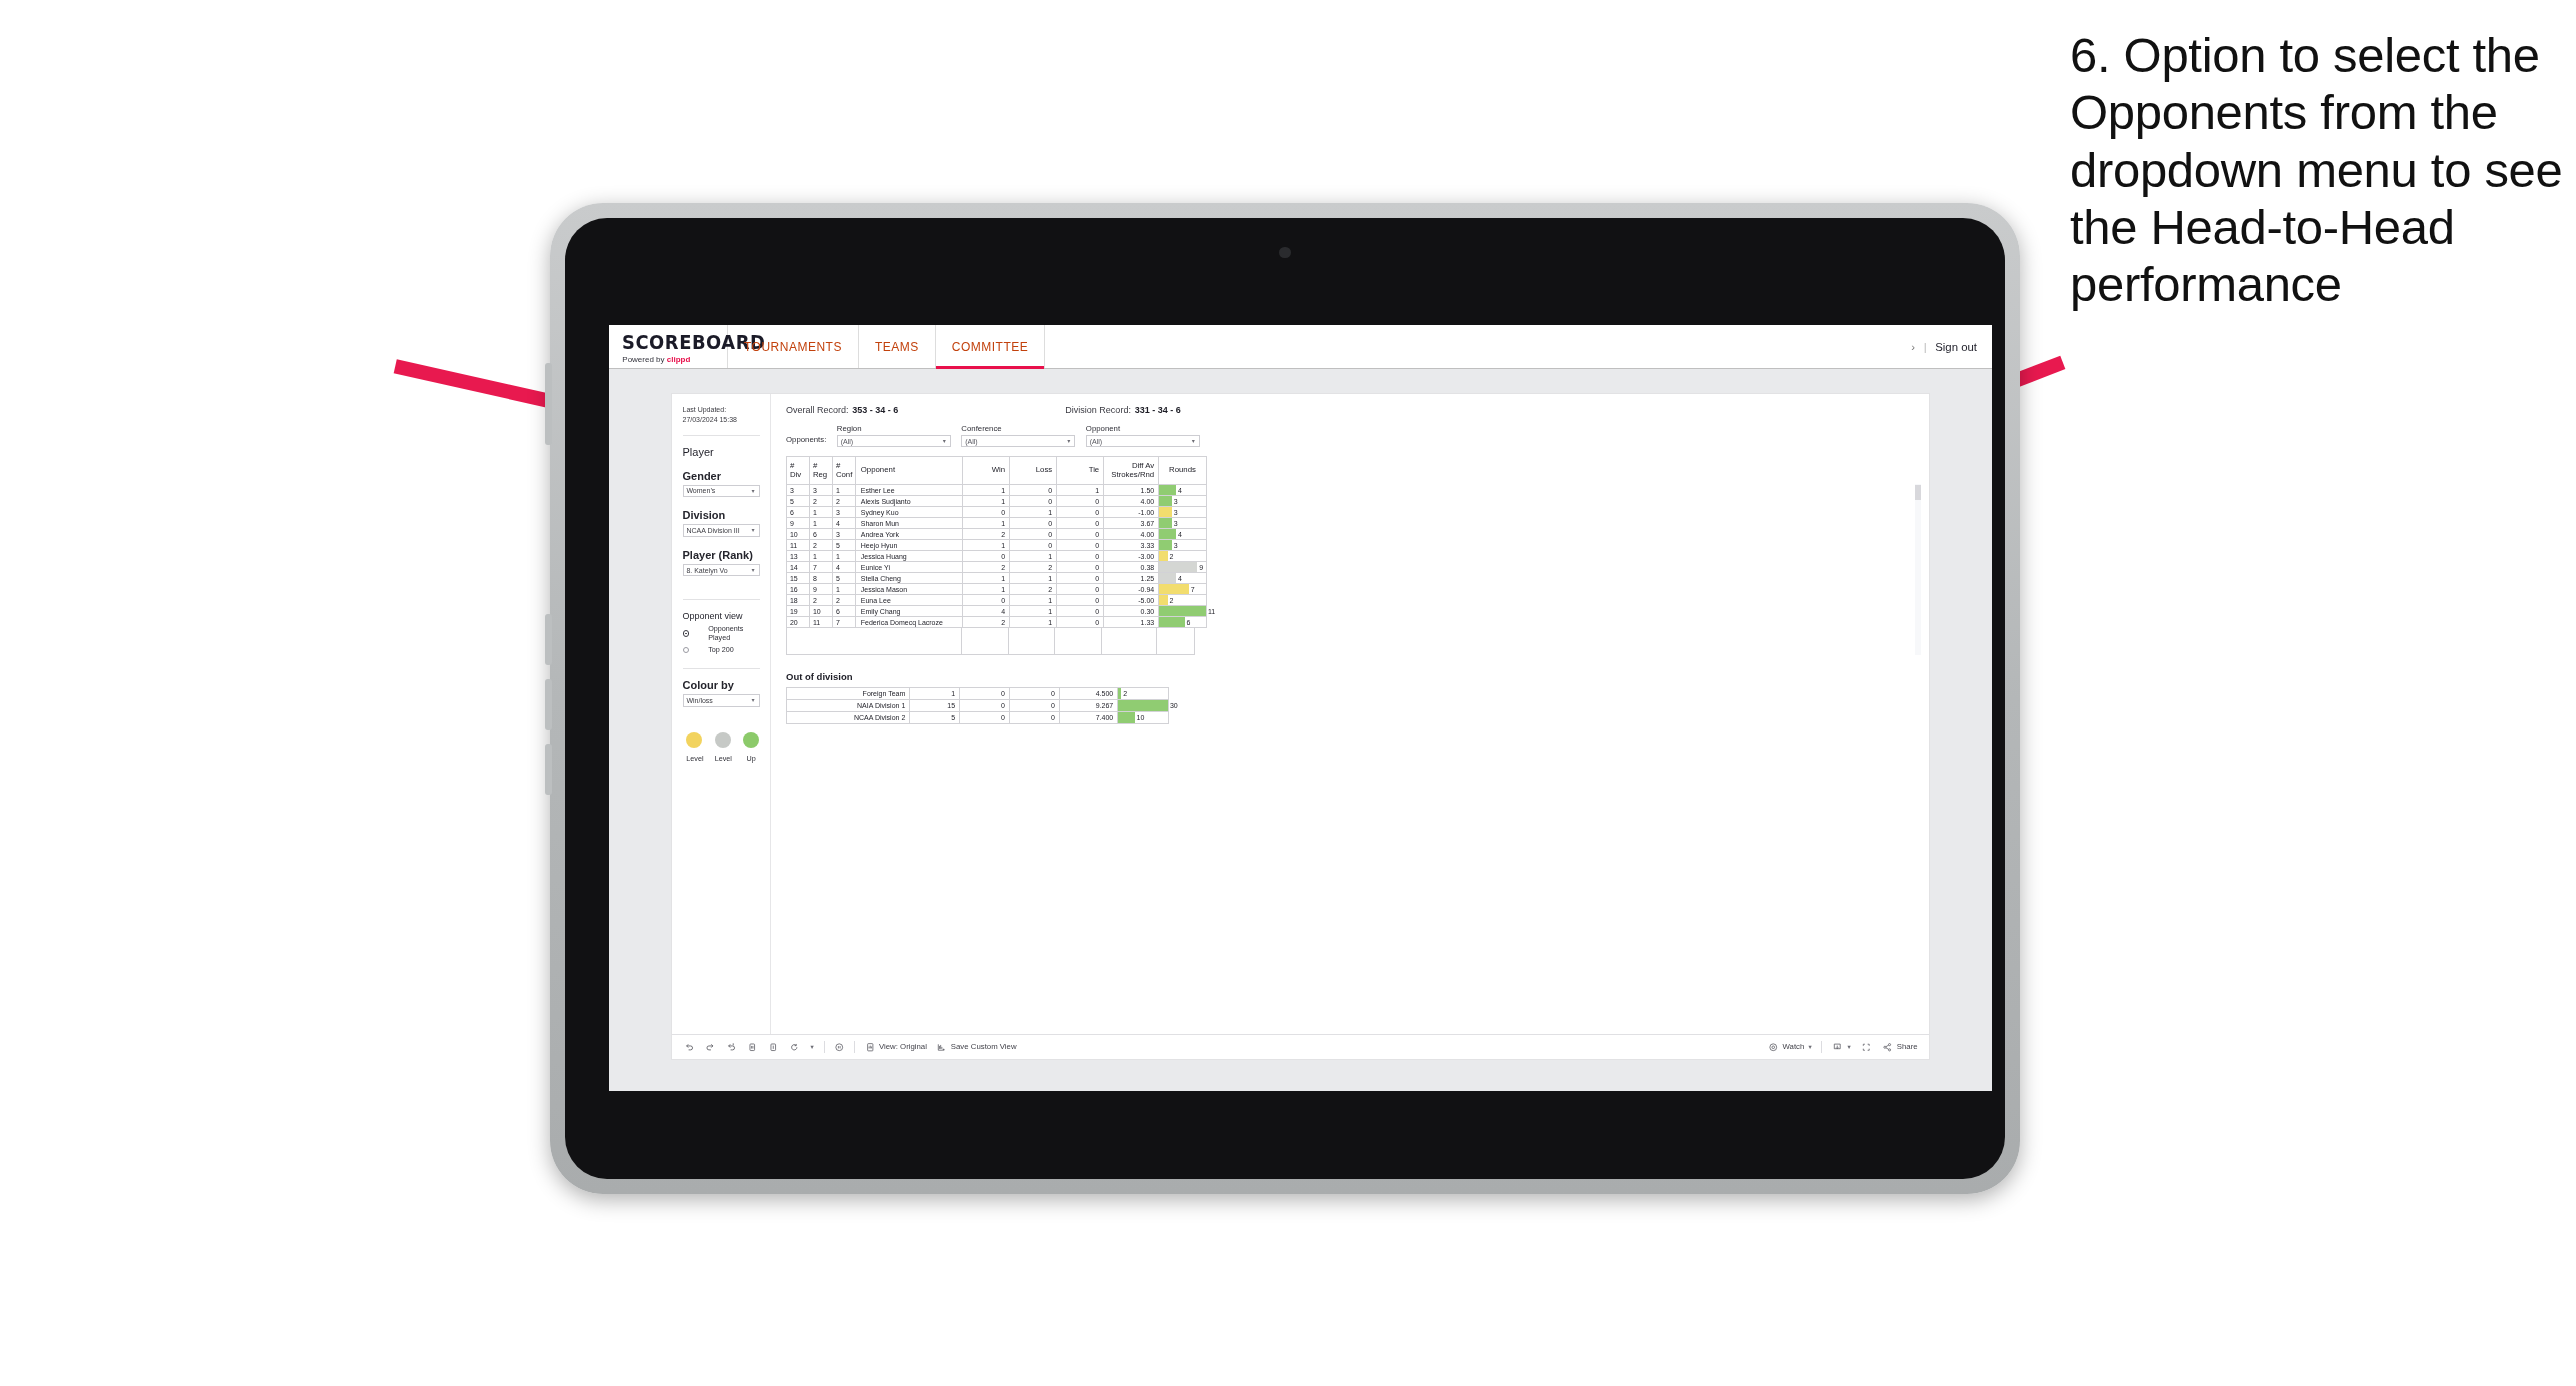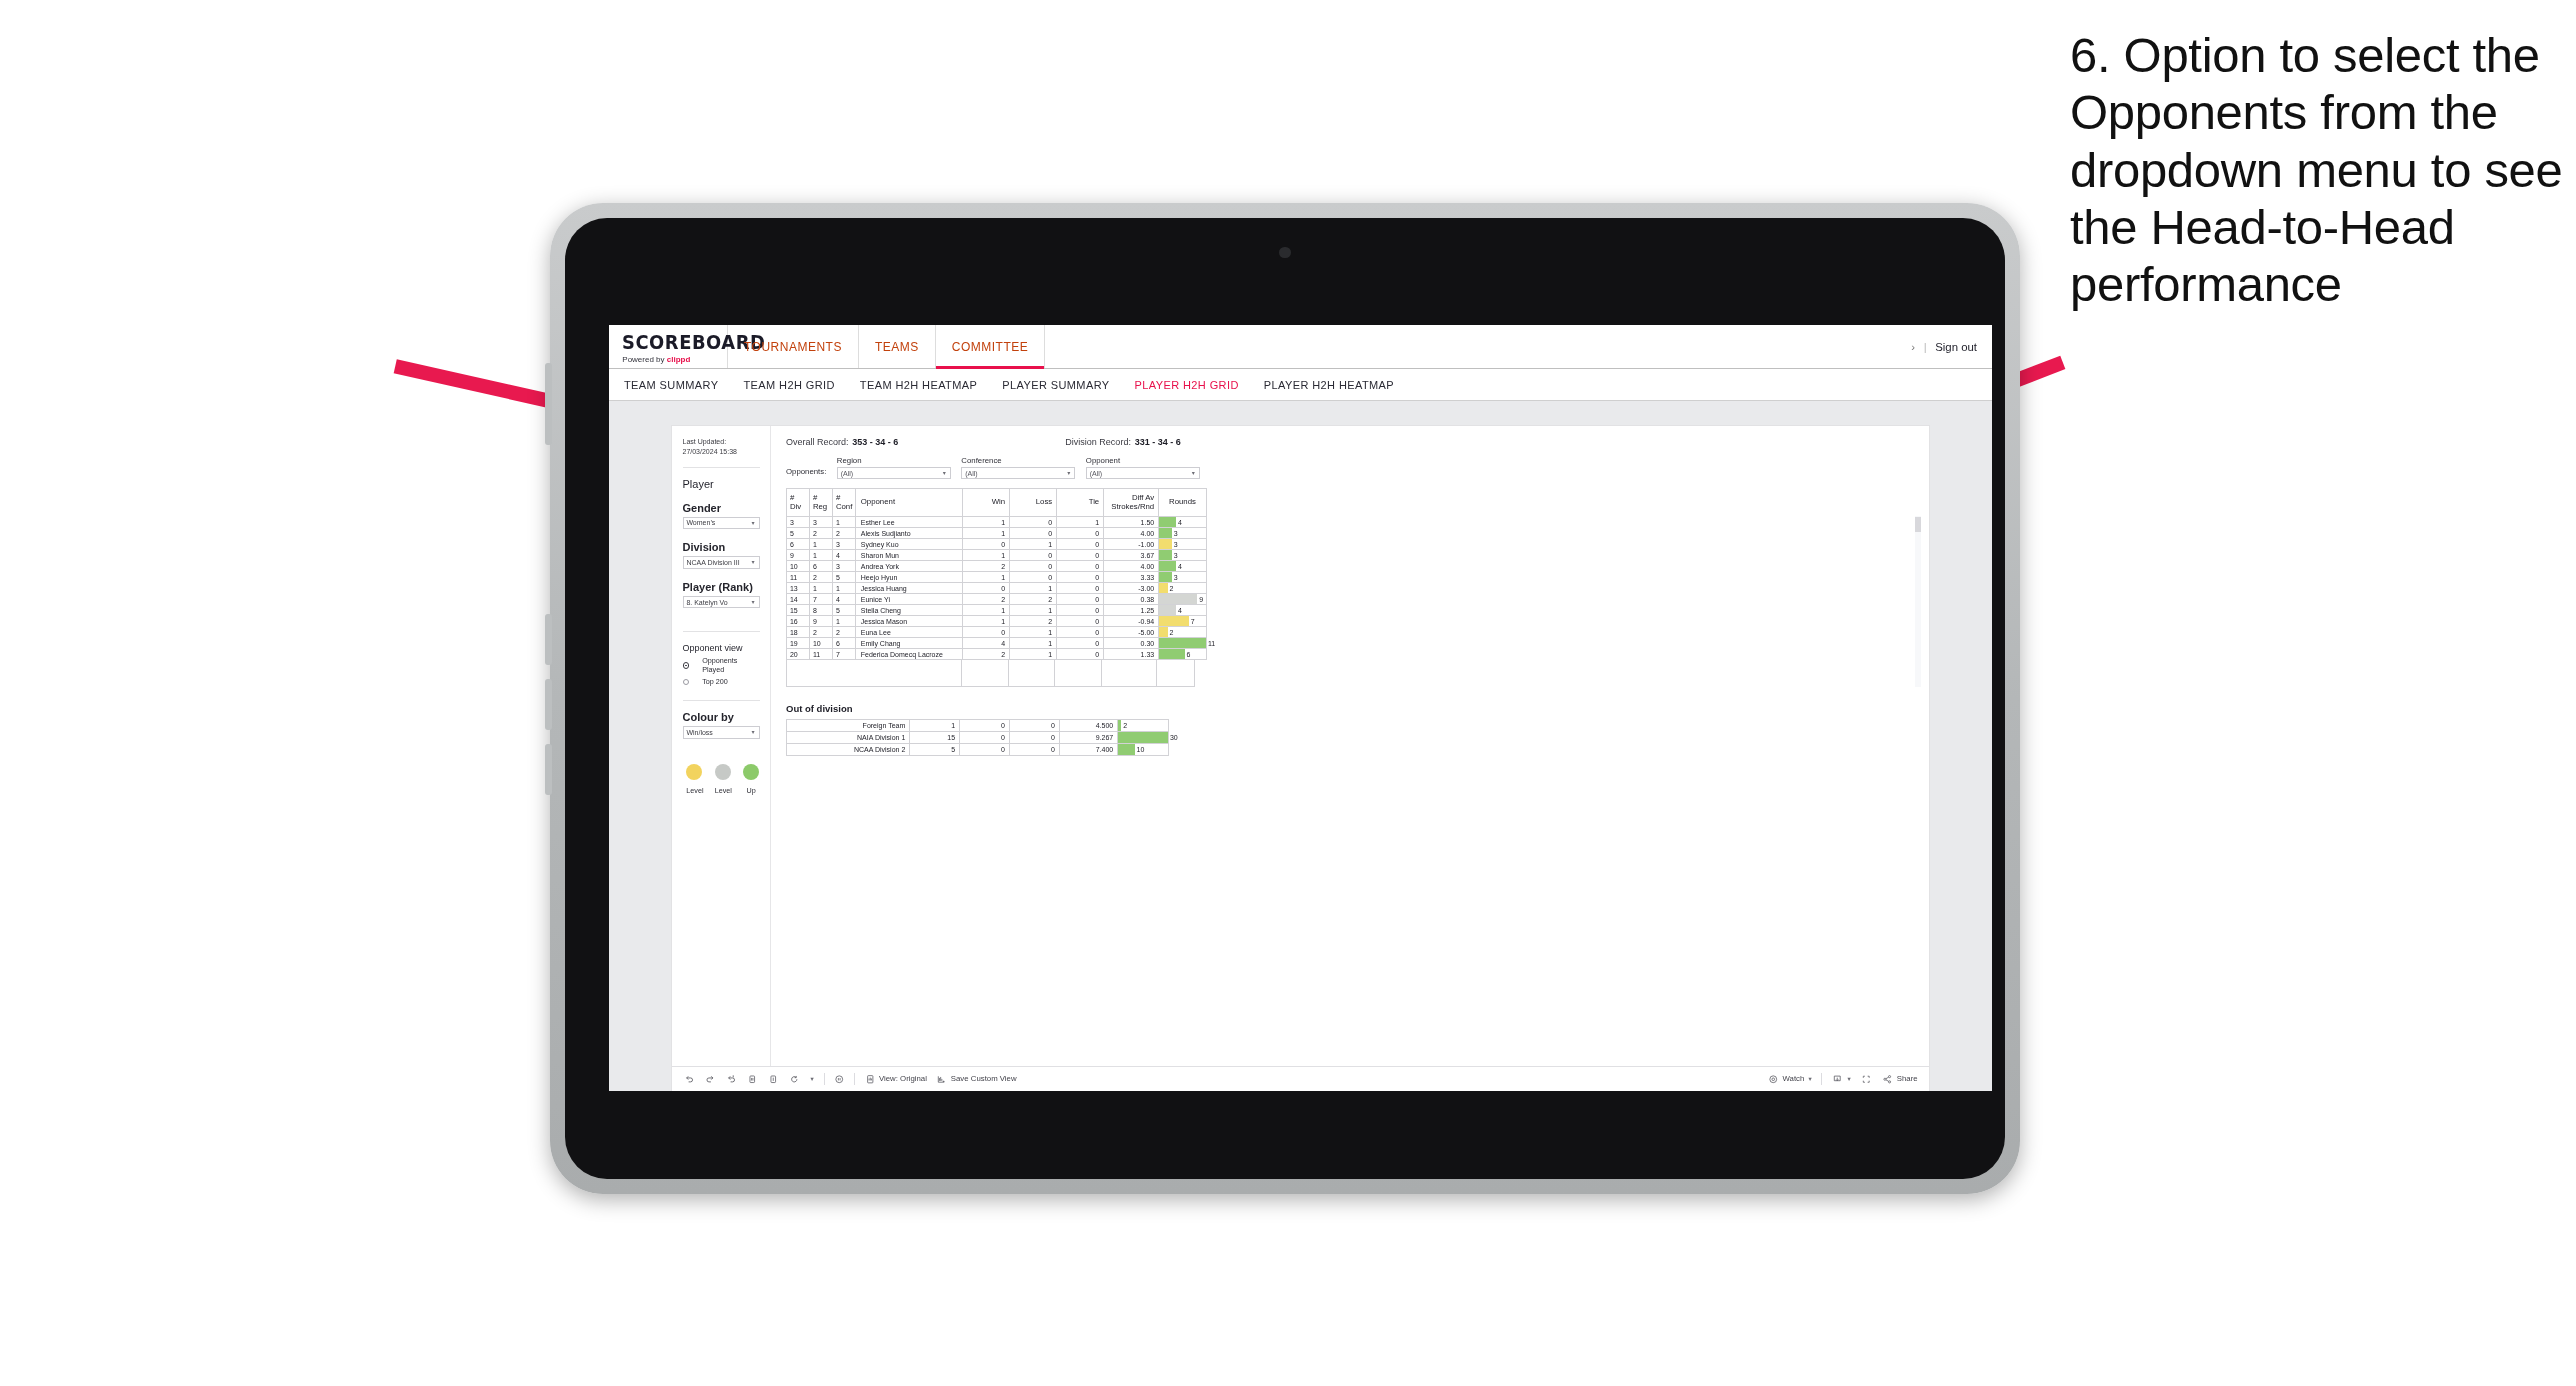--- a/index.html
+++ b/index.html
@@ -125,21 +125,21 @@
   .side-rule { height: 1px; background: #e2e2e4; margin: 10.5px 0; }
   .side-h { font-size: 11px; color: #1f1f28; margin-bottom: 11.4px; }
   .side-h.sm { font-size: 9px; margin-bottom: 3.8px; }
   .field-label { font-size: 11px; font-weight: 700; color: #24242c; margin-bottom: 2.9px; }
   .select {
     height: 12.4px; border: 1px solid #cdcdd2; background: #fff;
     display: flex; align-items: center; padding: 0 2.9px;
     font-size: 7px; color: #3b3b42; cursor: pointer; margin-bottom: 12.4px;
   }
   .select .caret { margin-left: auto; font-size: 5.2px; color: #6e6e76; }
-  .radio-row { display: flex; align-items: center; gap: 13px; margin-bottom: 2.9px; cursor: pointer; }
+  .radio-row { display: flex; align-items: center; gap: 19px; margin-bottom: 2.9px; cursor: pointer; }
   .radio {
     width: 6.7px; height: 6.7px; border-radius: 50%;
     border: 1px solid #9a9aa2; background: #fff; flex: none; position: relative;
   }
   .radio.on { border-color: #3a3a42; }
   .radio.on::after {
     content: ""; position: absolute; left: 1.4px; top: 1.4px;
     width: 1.9px; height: 1.9px; border-radius: 50%; background: #3a3a42;
   }
   .radio-label { font-size: 7.2px; color: #2d2d35; }
@@ -272,28 +272,20 @@
           <div class="topnav-item active">
             <span>COMMITTEE</span>
           </div>
           <div id="topnav-right">
             <span class="chev">›</span>
             <span class="sep">|</span>
             <span id="signout">Sign out</span>
           </div>
         </div>
 
-        <div id="subnav">
-          <div class="subnav-item">TEAM SUMMARY</div>
-          <div class="subnav-item">TEAM H2H GRID</div>
-          <div class="subnav-item">TEAM H2H HEATMAP</div>
-          <div class="subnav-item">PLAYER SUMMARY</div>
-          <div class="subnav-item active">PLAYER H2H GRID</div>
-          <div class="subnav-item">PLAYER H2H HEATMAP</div>
-        </div>
 
         <div id="workspace">
           <div id="viz">
             <div id="viz-body">
 
               <div id="sidebar">
                 <div id="last-updated">Last Updated: 27/03/2024 15:38</div>
                 <div class="side-rule"></div>
                 <div class="side-h">Player</div>
 

